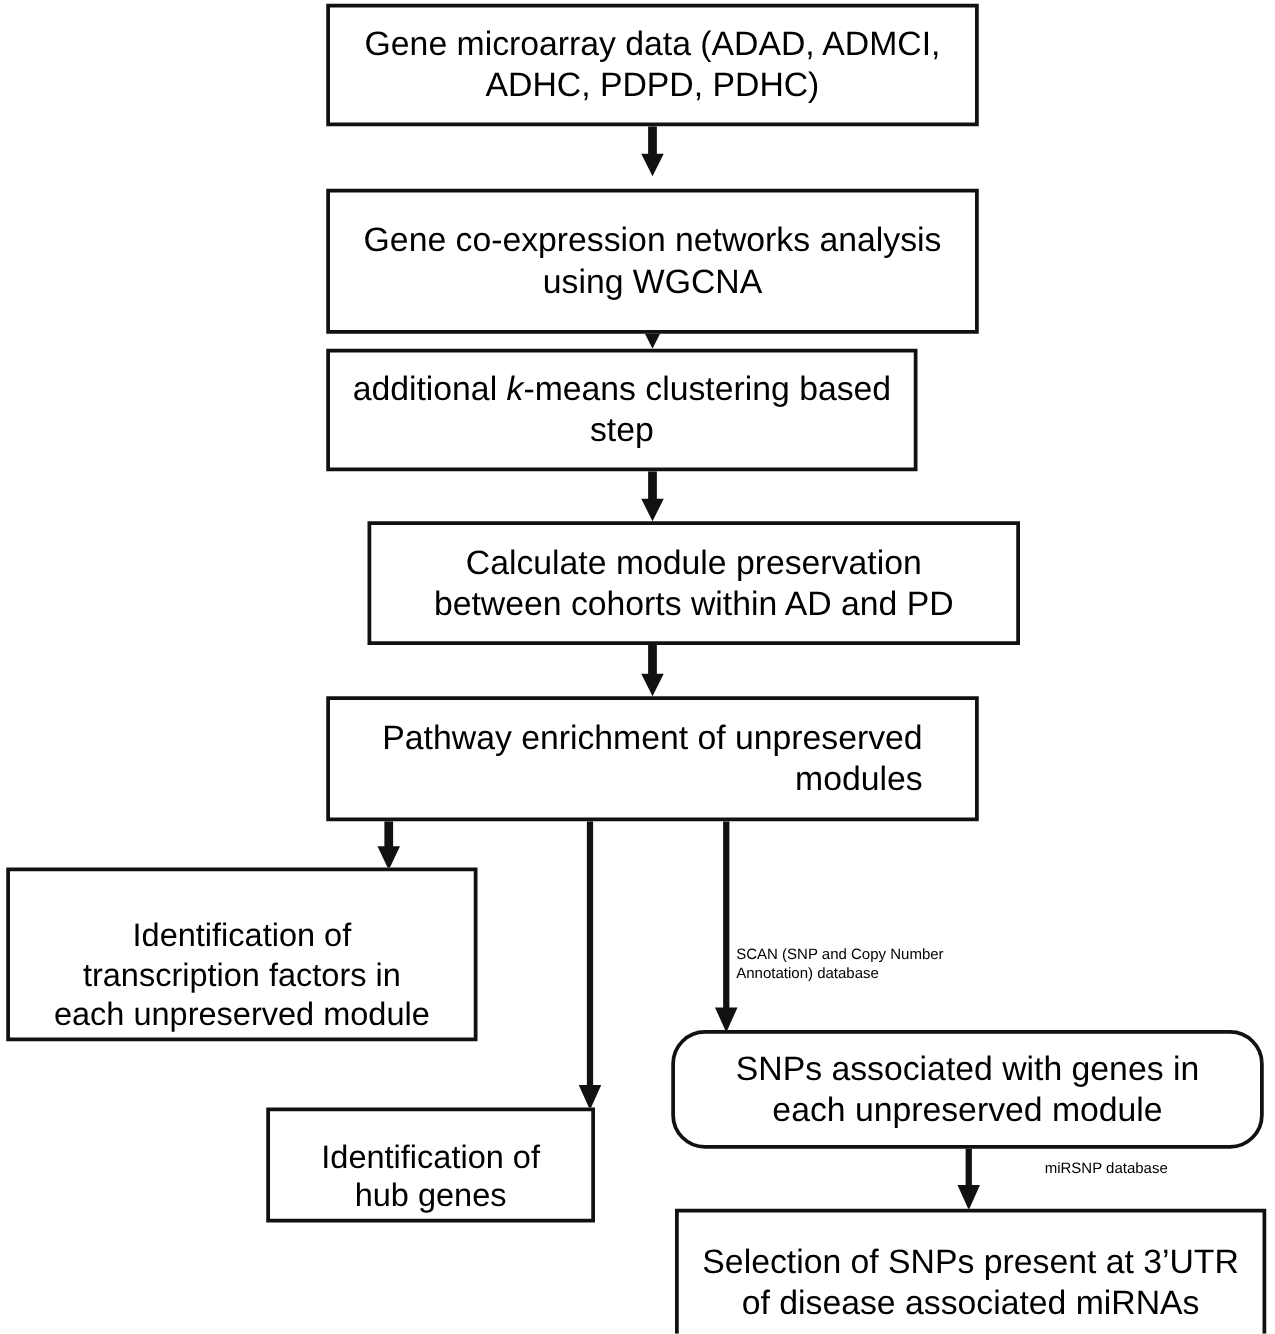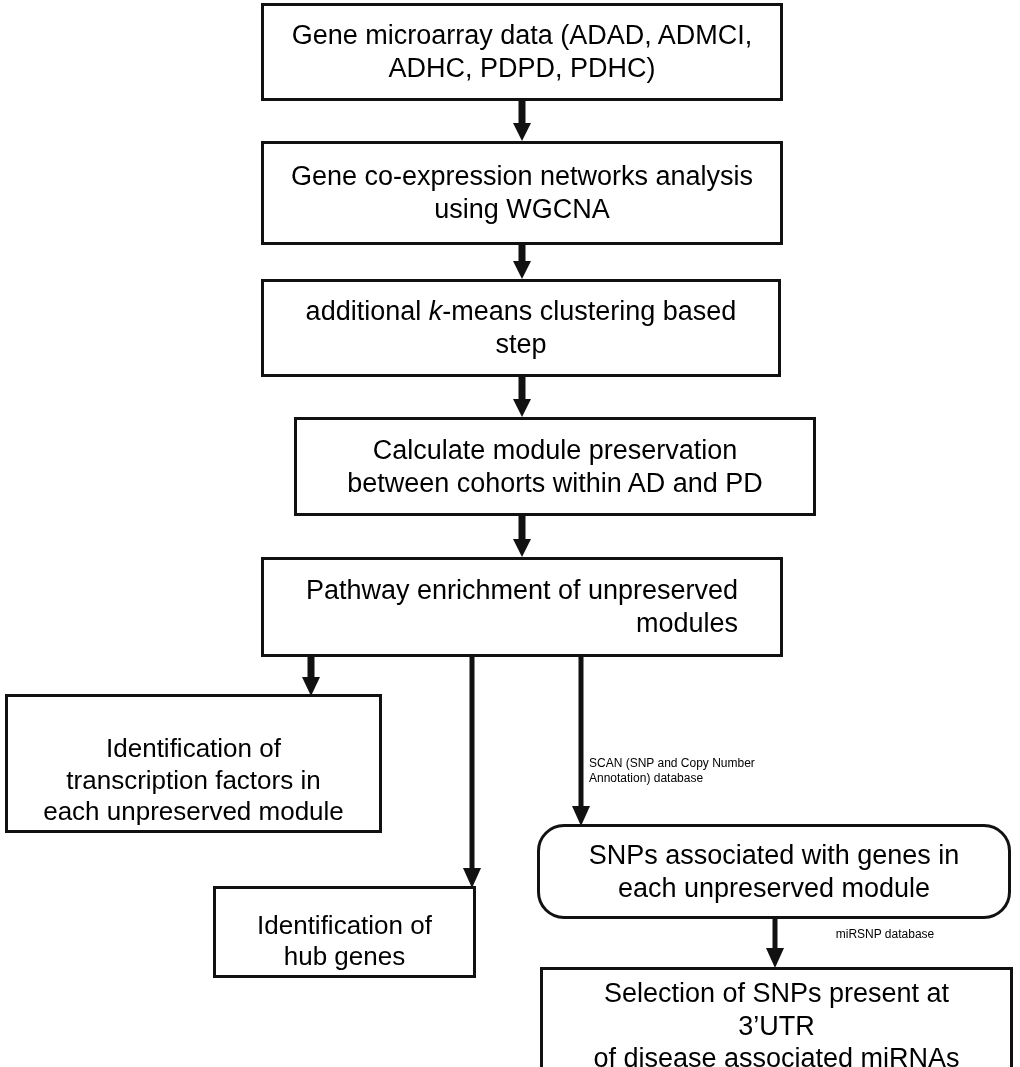--- a/index.html
+++ b/index.html
@@ -22,21 +22,21 @@
   .node {
     position: absolute;
     box-sizing: border-box;
     border: 3px solid #111111;
     background: #ffffff;
     display: flex;
     align-items: center;
     justify-content: center;
     text-align: center;
     line-height: 1.22;
-    padding: 2px 20px;
+    padding: 2px 4px;
     z-index: 3;
   }
   .node .txt {
     display: block;
     white-space: pre-line;
   }
   .n-big  { font-size: 27px; }
   .n-med  { font-size: 26px; align-items: flex-end; }
   .edge-label {
     position: absolute;
@@ -97,26 +97,26 @@
 
     <line x1="775" y1="919" x2="775" y2="954" stroke-width="5"></line>
     <polygon points="775,968 766,948 784,948"></polygon>
   </svg>
 
   <div class="node n-big" style="left:261px; top:3px; width:522px; height:98px;">
     <span class="txt">Gene microarray data (ADAD, ADMCI,
 ADHC, PDPD, PDHC)</span>
   </div>
 
-  <div class="node n-big" style="left:261px; top:141px; width:522px; height:104px;">
+  <div class="node n-big" style="left:261px; top:151px; width:522px; height:116px;">
     <span class="txt">Gene co-expression networks analysis
 using WGCNA</span>
   </div>
 
-  <div class="node n-big" style="left:261px; top:279px; width:520px; height:98px;">
+  <div class="node n-big" style="left:261px; top:279px; width:473px; height:98px;">
     <span class="txt"><span>additional </span><span class="ital">k</span><span>-means clustering based
 step</span></span>
   </div>
 
   <div class="node n-big" style="left:261px; top:417px; width:522px; height:99px;margin-left:33px;">
     <span class="txt">Calculate module preservation
 between cohorts within AD and PD</span>
   </div>
 
   <div class="node n-big" style="left:261px; top:557px; width:522px; height:100px;text-align:right;">

